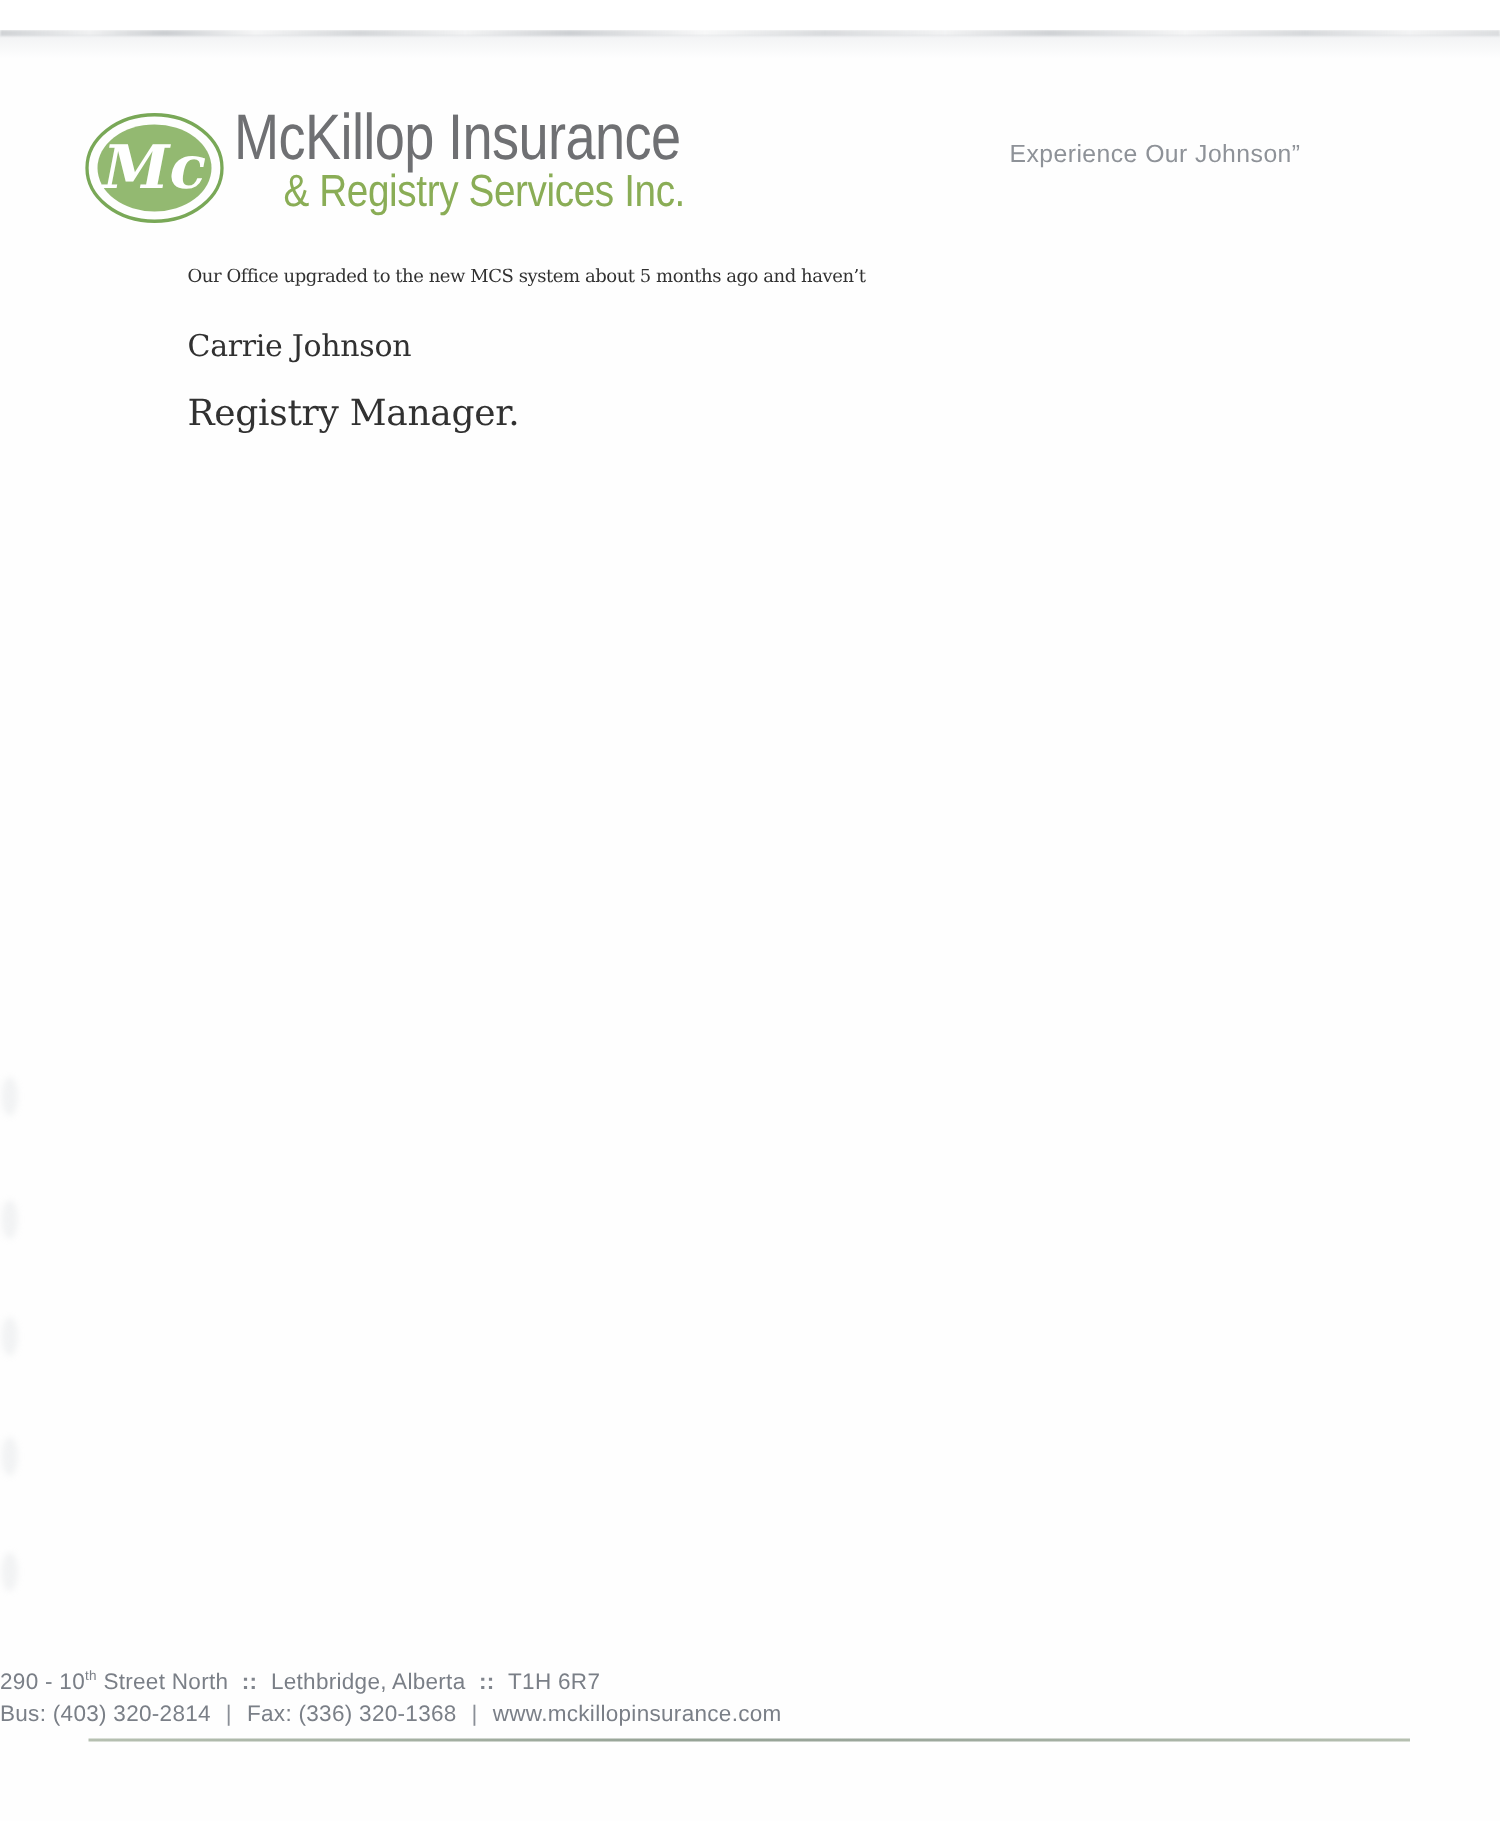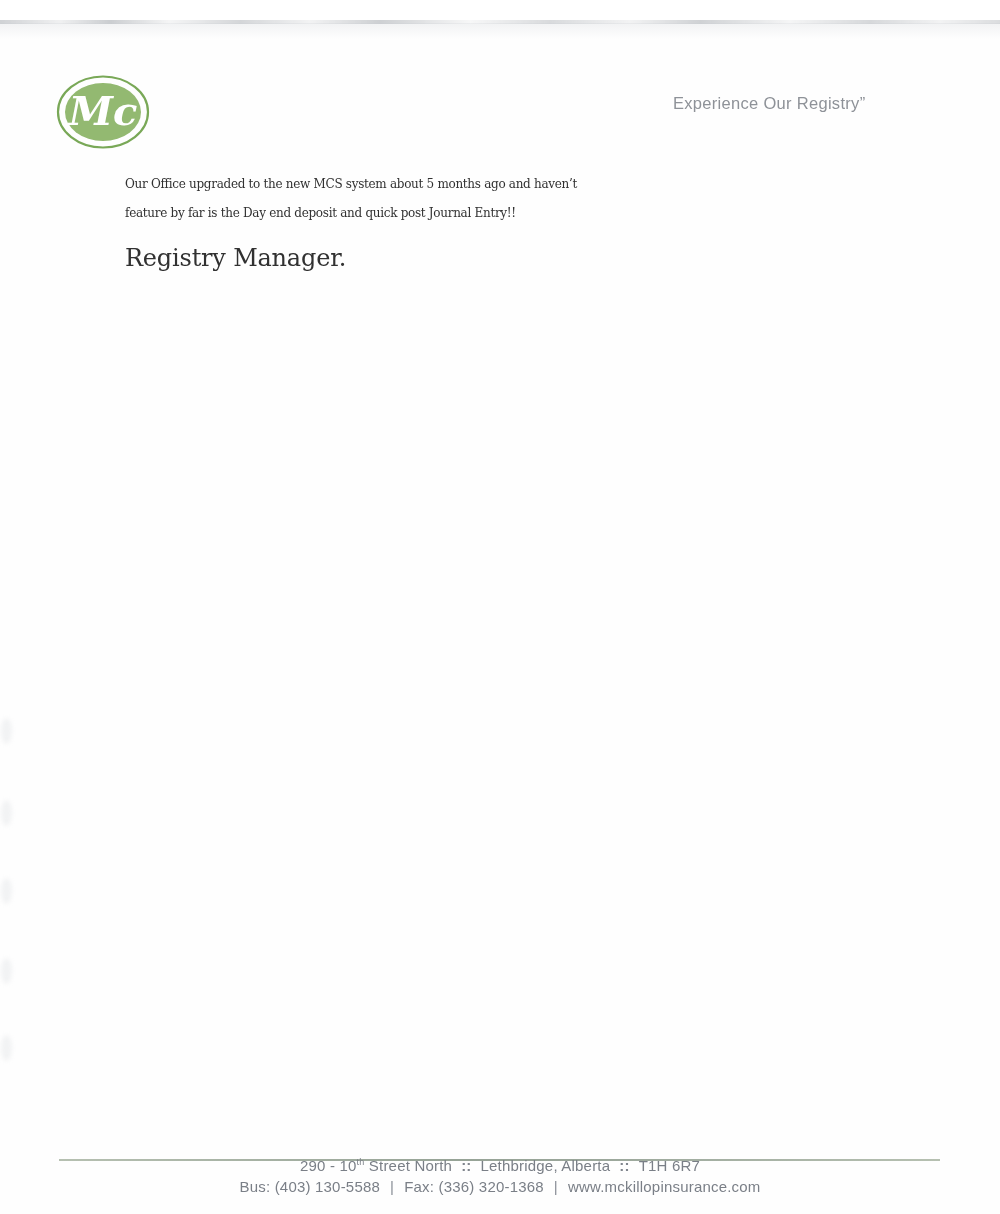--- a/index.html
+++ b/index.html
@@ -76,22 +76,22 @@
   }
   .sig-name{font-size:20px;line-height:29px;margin-top:17px;letter-spacing:-.2px;}
   .sig-title{font-size:24px;line-height:29px;margin-top:16px;letter-spacing:-.2px;}
 
   
   .footer-rule{
     position:absolute;left:59px;top:1139px;width:881px;height:2px;
     background:linear-gradient(90deg,#b6c0b1,#96a396 45%,#9aa69a 60%,#b6c0b1);
   }
   .footer-text{
-    position:absolute;left:0;top:1135px;width:100%;
-    text-align:center;color:#7a7f87;
+    position:absolute;left:0;top:1091px;width:100%;
+    text-align:left;color:#7a7f87;
   }
   .footer-line{font-size:15px;line-height:21px;letter-spacing:.2px;white-space:nowrap;}
   .footer-line sup{font-size:9px;line-height:0;}
   .sep{margin:0 9px;font-weight:bold;color:#80858d;}
   .pipe{margin:0 10px;color:#8a8f97;}
 </style>
 </head>
 <body>
 
 <div class="page">
@@ -106,32 +106,36 @@
   <div class="smudge" style="top:1015px"></div>
 
   <div class="logo">
     <svg viewBox="0 0 94 76" width="94" height="76">
       <ellipse cx="47" cy="38" rx="45" ry="35.5" fill="none" stroke="#79a857" stroke-width="2.2"></ellipse>
       <ellipse cx="47" cy="38" rx="38" ry="29" fill="#93b971"></ellipse>
       <text x="47" y="51" text-anchor="middle" font-family="DejaVu Serif, serif" font-style="italic" font-weight="bold" font-size="40" fill="#ffffff">Mc</text>
     </svg>
   </div>
 
+  <div class="title-block">
+    <div class="title-line1">McKillop Insurance</div>
+    <div class="title-line2">&amp; Registry Services Inc.</div>
+  </div>
 
   <div class="tagline">
-    <div class="tagline-line2">Experience Our Registry”</div>
+    <div class="tagline-line2">Experience Our Johnson”</div>
   </div>
 
   <div class="letter-body">
     <div class="para">
       <div class="para-line">Our Office upgraded to the new MCS system about 5 months ago and haven’t</div>
-      <div class="para-line">feature by far is the Day end deposit and quick post Journal Entry!!</div>
     </div>
+    <div class="sig-name">Carrie Johnson</div>
     <div class="sig-title">Registry Manager.</div>
   </div>
 
   <div class="footer-rule"></div>
   <div class="footer-text">
     <div class="footer-line"><span>290 - 10</span><sup>th</sup><span> Street North</span><span class="sep">::</span><span>Lethbridge, Alberta</span><span class="sep">::</span><span>T1H 6R7</span></div>
-    <div class="footer-line"><span>Bus: (403) 130-5588</span><span class="pipe">|</span><span>Fax: (336) 320-1368</span><span class="pipe">|</span><span>www.mckillopinsurance.com</span></div>
+    <div class="footer-line"><span>Bus: (403) 320-2814</span><span class="pipe">|</span><span>Fax: (336) 320-1368</span><span class="pipe">|</span><span>www.mckillopinsurance.com</span></div>
   </div>
 
 </div>
 
 </body></html>

